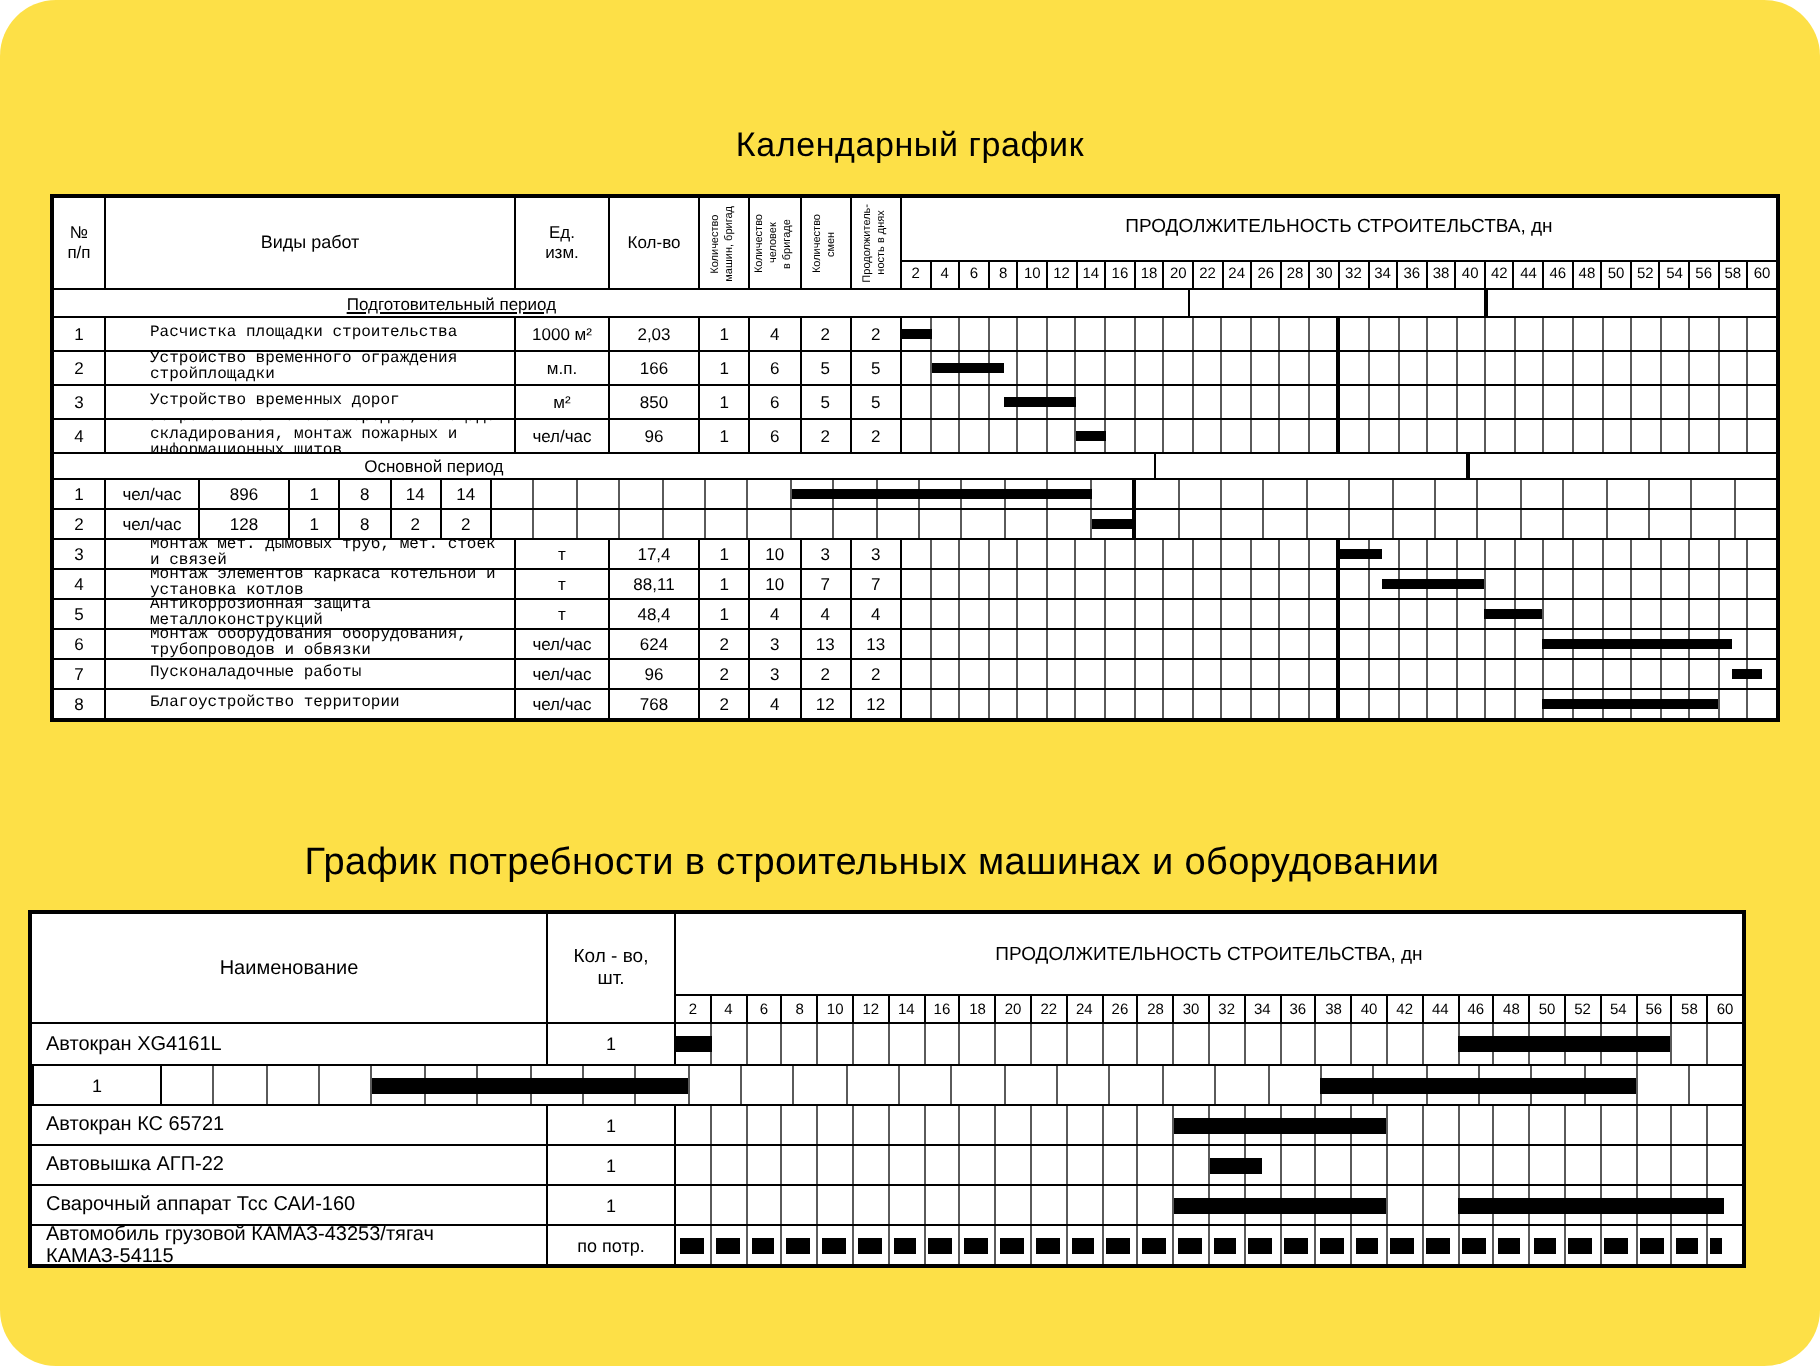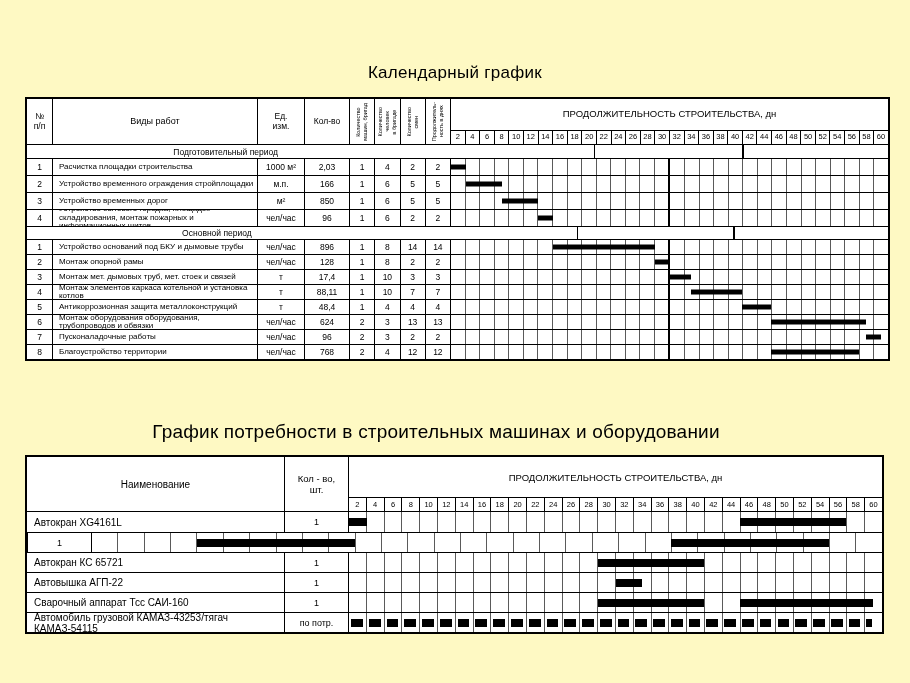--- a/index.html
+++ b/index.html
@@ -1,21 +1,21 @@
 <!DOCTYPE html>
 <html><head>
 <meta charset="utf-8">
 <style>
   html,body{margin:0;padding:0;background:#fff;}
-  #page{position:relative;width:910px;height:683px;background:#fef9c3;font-family:"Liberation Sans","DejaVu Sans",sans-serif;color:#000;overflow:hidden;}
+  #page{position:relative;width:910px;height:683px;background:#fde047;font-family:"Liberation Sans","DejaVu Sans",sans-serif;color:#000;overflow:hidden;border-radius:28px;}
   .title1{position:absolute;left:0;width:910px;top:63px;text-align:center;font-size:17px;letter-spacing:.3px;}
   .title2{position:absolute;left:0;width:872px;top:421px;text-align:center;font-size:19px;letter-spacing:.2px;}
   .tbl{position:absolute;border:2px solid #000;box-sizing:border-box;background:#fff;}
   #t1{left:25px;top:97px;width:865px;}
-  #t2{left:25px;top:455px;width:859px;}
+  #t2{left:14px;top:455px;width:859px;}
   .fr{display:flex;box-sizing:border-box;align-items:stretch;}
   .cell{box-sizing:border-box;border-left:1px solid #000;display:flex;align-items:center;justify-content:center;text-align:center;overflow:hidden;flex:0 0 auto;}
   .noL{border-left:none;}
   .pre{white-space:pre-line;}
   
   .c-num{width:25px;}
   .c-work{width:205px;}
   .c-unit{width:47px;}
   .c-qty{width:45px;}
   .c-sm{width:25.25px;}
@@ -25,21 +25,21 @@
   .tlh{flex:1 1 auto;display:flex;flex-direction:column;border-left:1px solid #000;box-sizing:border-box;}
   .tlh-label{flex:1 1 auto;display:flex;align-items:center;justify-content:center;font-size:9.5px;}
   .dayrow{height:14px;border-top:1px solid #000;display:flex;box-sizing:border-box;}
   .daycell{flex:1 1 0;border-left:1px solid #000;box-sizing:border-box;display:flex;align-items:center;justify-content:center;font-size:7.5px;overflow:hidden;}
   .daycell.noL{border-left:none;}
   
   .row{border-top:1px solid #000;font-size:8.5px;}
   .row.first{border-top:none;}
   .secrow{height:13px;font-size:8.5px;}
   .seccell{flex:1 1 auto;display:flex;align-items:center;justify-content:center;box-sizing:border-box;padding-right:170px;}
-  .workcell{justify-content:flex-start;text-align:left;padding:0 3px 0 6px;font-size:8px;line-height:1.06;}
+  .workcell{justify-content:flex-start;text-align:left;padding:0 3px 0 22px;font-size:8px;line-height:1.06;font-family:Liberation Mono, monospace;}
   .tl{flex:1 1 auto;position:relative;border-left:1px solid #000;box-sizing:border-box;display:flex;}
   .gcell{flex:1 1 0;border-left:1px solid #5a5a5a;box-sizing:border-box;}
   .gcell.noL{border-left:none;}
   .gcell.m30{border-left:2px solid #000;}
   .m30line{position:absolute;left:50%;top:0;width:2px;height:100%;background:#000;}
   .bar{position:absolute;top:50%;transform:translateY(-50%);height:5px;background:#000;z-index:3;}
   
   .c2-name{width:257px;}
   .c2-qty{width:64px;}
   .t2header{height:55px;border-bottom:1.5px solid #000;}
@@ -113,21 +113,21 @@
             <div class="daycell">50</div>
             <div class="daycell">52</div>
             <div class="daycell">54</div>
             <div class="daycell">56</div>
             <div class="daycell">58</div>
             <div class="daycell">60</div>
           </div>
       </div>
     </div>
     <div id="t1body">
-        <div class="fr row secrow first" style="height: 13px;">
+        <div class="fr row secrow first" style="height: 13px; text-decoration: underline;">
           <div class="seccell noL">Подготовительный период</div>
           <div class="tl">
             <div class="m30line"></div>
           </div>
         </div>
         <div class="fr row" style="height: 17px;">
           <div class="cell c-num noL">1</div>
           <div class="cell c-work workcell">Расчистка площадки строительства</div>
           <div class="cell c-unit">1000 м²</div>
           <div class="cell c-qty">2,03</div>
@@ -299,21 +299,20 @@
           </div>
         </div>
         <div class="fr row secrow" style="height: 13px;">
           <div class="seccell noL">Основной период</div>
           <div class="tl">
             <div class="m30line"></div>
           </div>
         </div>
         <div class="fr row" style="height: 15px;">
           <div class="cell c-num noL">1</div>
-          <div class="cell c-work workcell">Устройство оснований под БКУ и дымовые трубы</div>
           <div class="cell c-unit">чел/час</div>
           <div class="cell c-qty">896</div>
           <div class="cell c-sm">1</div>
           <div class="cell c-sm">8</div>
           <div class="cell c-sm">14</div>
           <div class="cell c-sm">14</div>
           <div class="tl">
             <div class="gcell noL"></div>
             <div class="gcell"></div>
             <div class="gcell"></div>
@@ -342,21 +341,20 @@
             <div class="gcell"></div>
             <div class="gcell"></div>
             <div class="gcell"></div>
             <div class="gcell"></div>
             <div class="gcell"></div>
             <div class="bar" style="left: 23.3333%; width: 23.3333%;"></div>
           </div>
         </div>
         <div class="fr row" style="height: 15px;">
           <div class="cell c-num noL">2</div>
-          <div class="cell c-work workcell">Монтаж опорной рамы</div>
           <div class="cell c-unit">чел/час</div>
           <div class="cell c-qty">128</div>
           <div class="cell c-sm">1</div>
           <div class="cell c-sm">8</div>
           <div class="cell c-sm">2</div>
           <div class="cell c-sm">2</div>
           <div class="tl">
             <div class="gcell noL"></div>
             <div class="gcell"></div>
             <div class="gcell"></div>

